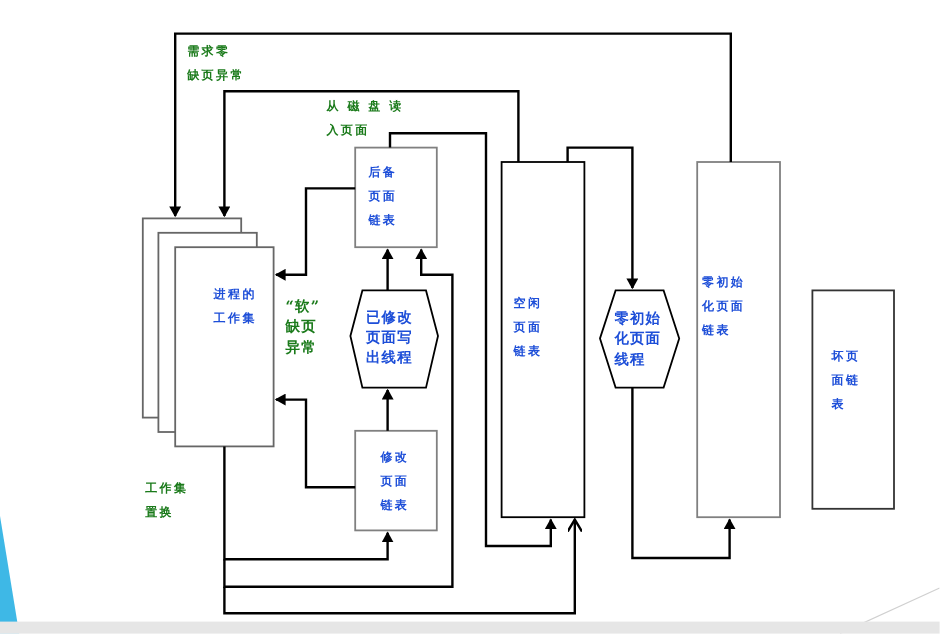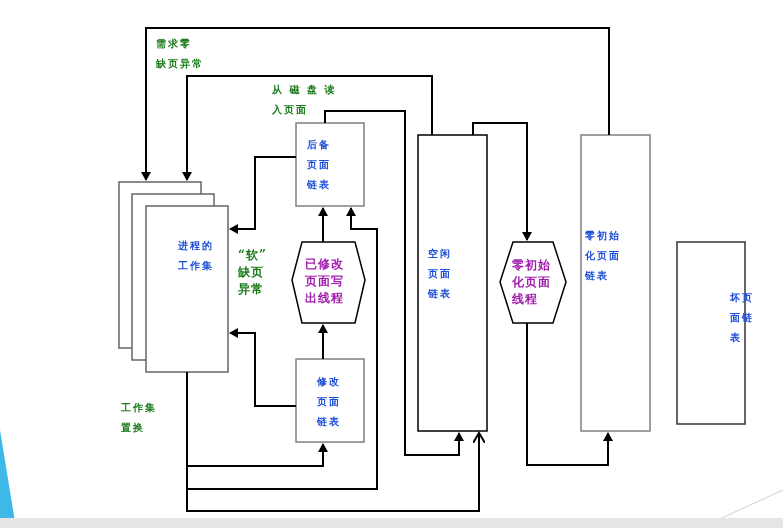--- a/index.html
+++ b/index.html
@@ -3,21 +3,21 @@
 <meta charset="utf-8">
 <style>
   html, body { margin: 0; padding: 0; }
   body { width: 783px; height: 528px; background: #ffffff; position: relative; overflow: hidden;
          font-family: "DejaVu Serif", serif; }
   #stage { position: absolute; left: 0; top: 0; width: 783px; height: 528px; }
   .bottom-bar { position: absolute; left: 0; top: 518px; width: 783px; height: 10px; background: #e6e6e6; }
   .label { position: absolute; font-weight: bold; font-size: 10px; line-height: 20px; white-space: pre; letter-spacing: 2px; }
   .green { color: #1a7a1a; }
   .blue { color: #1d4ed8; }
-  .purple { color: #a21caf; }
+  .purple { color: #1d4ed8; }
   .small { font-size: 12px; line-height: 17px; letter-spacing: 1px; }
 </style>
 </head>
 <body>
 
 <svg id="stage" width="783" height="528" viewBox="0 0 783 528">
   <defs>
     <marker id="arr" markerWidth="10" markerHeight="10" refX="8" refY="5" orient="auto" markerUnits="userSpaceOnUse">
       <path d="M0,0 L9,5 L0,10 Z" fill="#000"></path>
     </marker>
@@ -88,21 +88,21 @@
 出线程</div>
 <div class="label blue" style="left:428px; top:244px;">空闲
 页面
 链表</div>
 <div class="label purple small" style="left:512px; top:257px;">零初始
 化页面
 线程</div>
 <div class="label blue" style="left:585px; top:226px;">零初始
 化页面
 链表</div>
-<div class="label blue" style="left:693px; top:288px;margin-left:37px;">坏页
+<div class="label blue" style="left:693px; top:288px;">坏页
 面链
 表</div>
 
 <div class="label green" style="left:156px; top:34px;">需求零
 缺页异常</div>
 <div class="label green" style="left:272px; top:80px;">从 磁 盘 读
 入页面</div>
 <div class="label green small" style="left:238px; top:247px;">“软”
 缺页
 异常</div>

